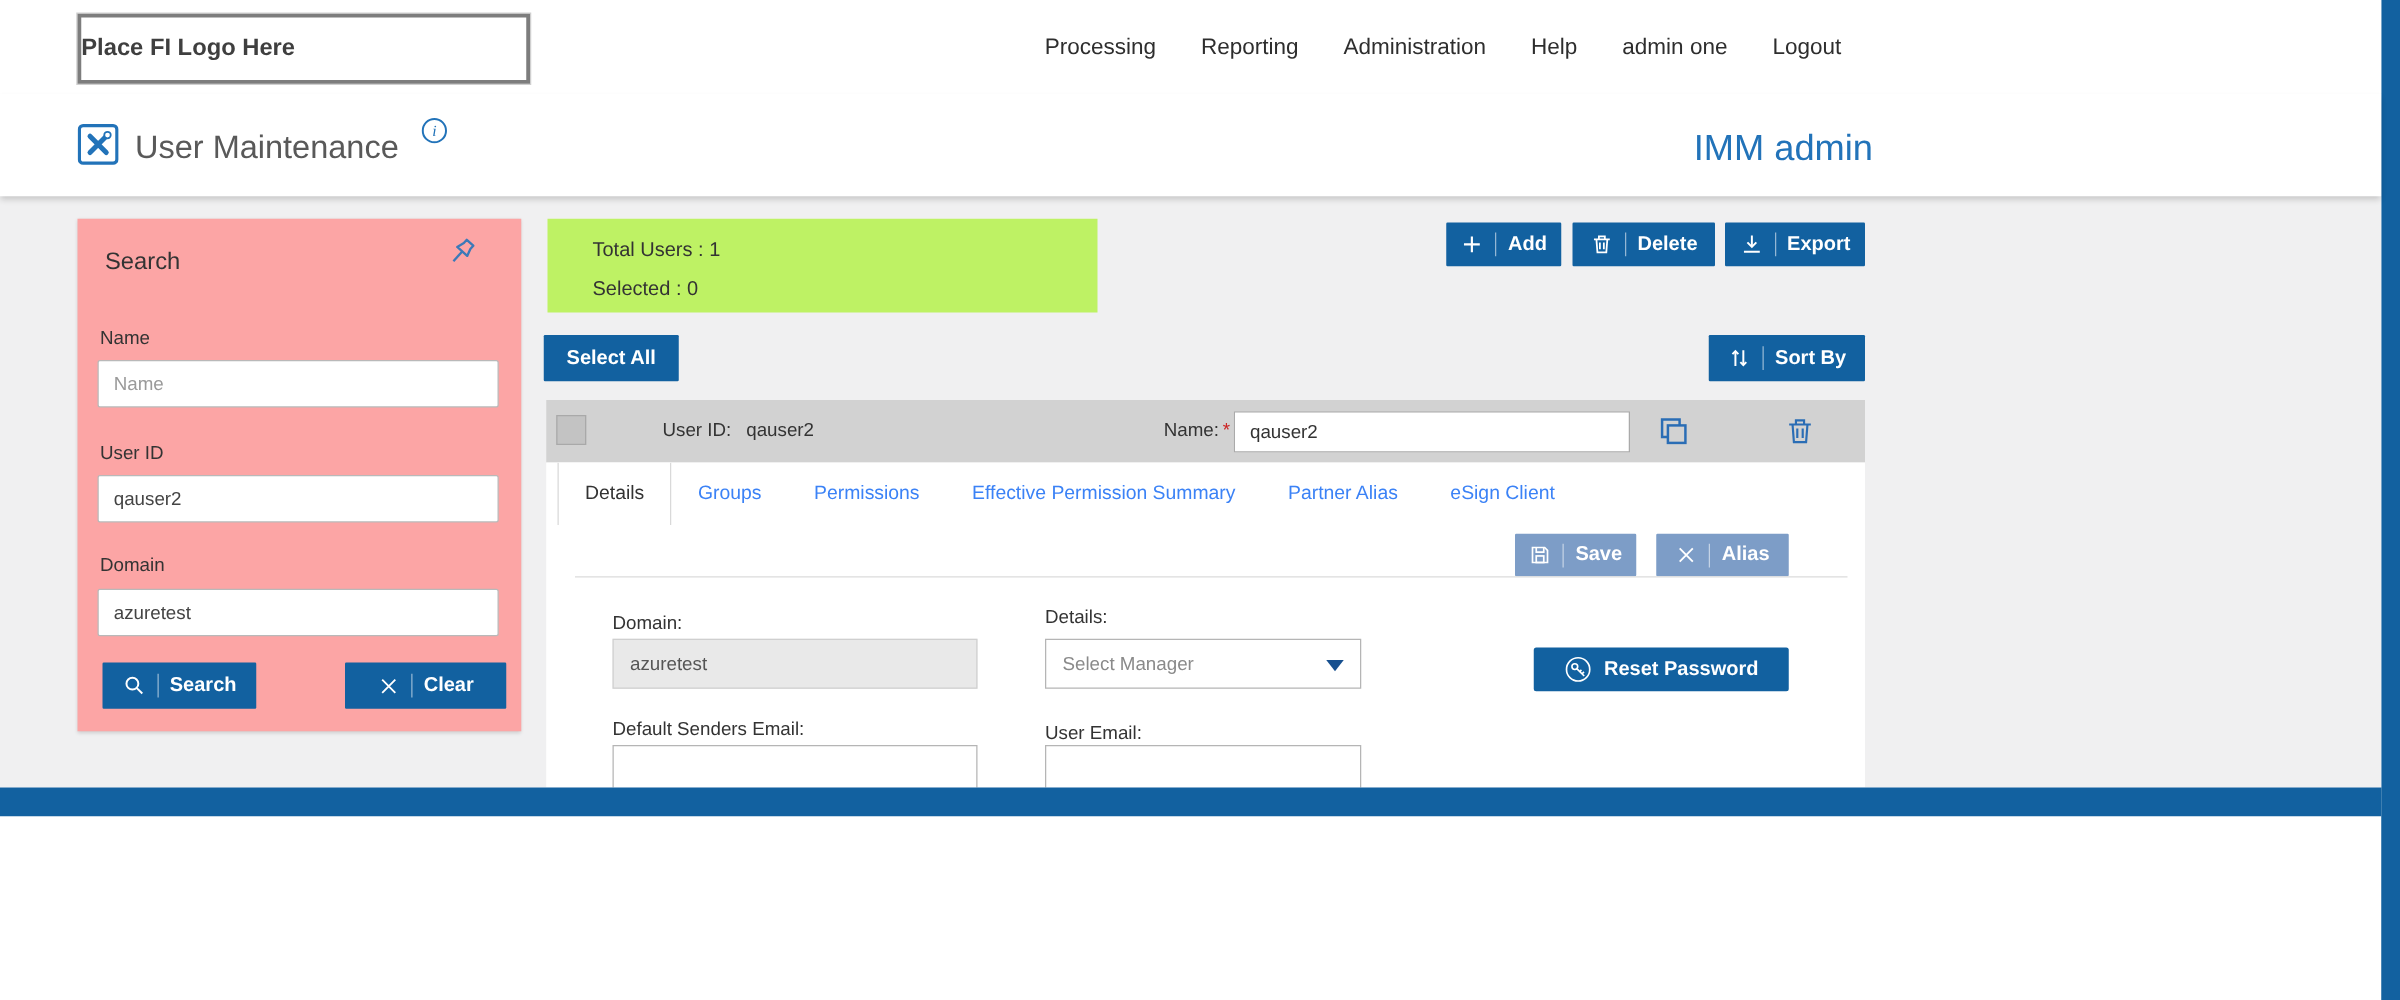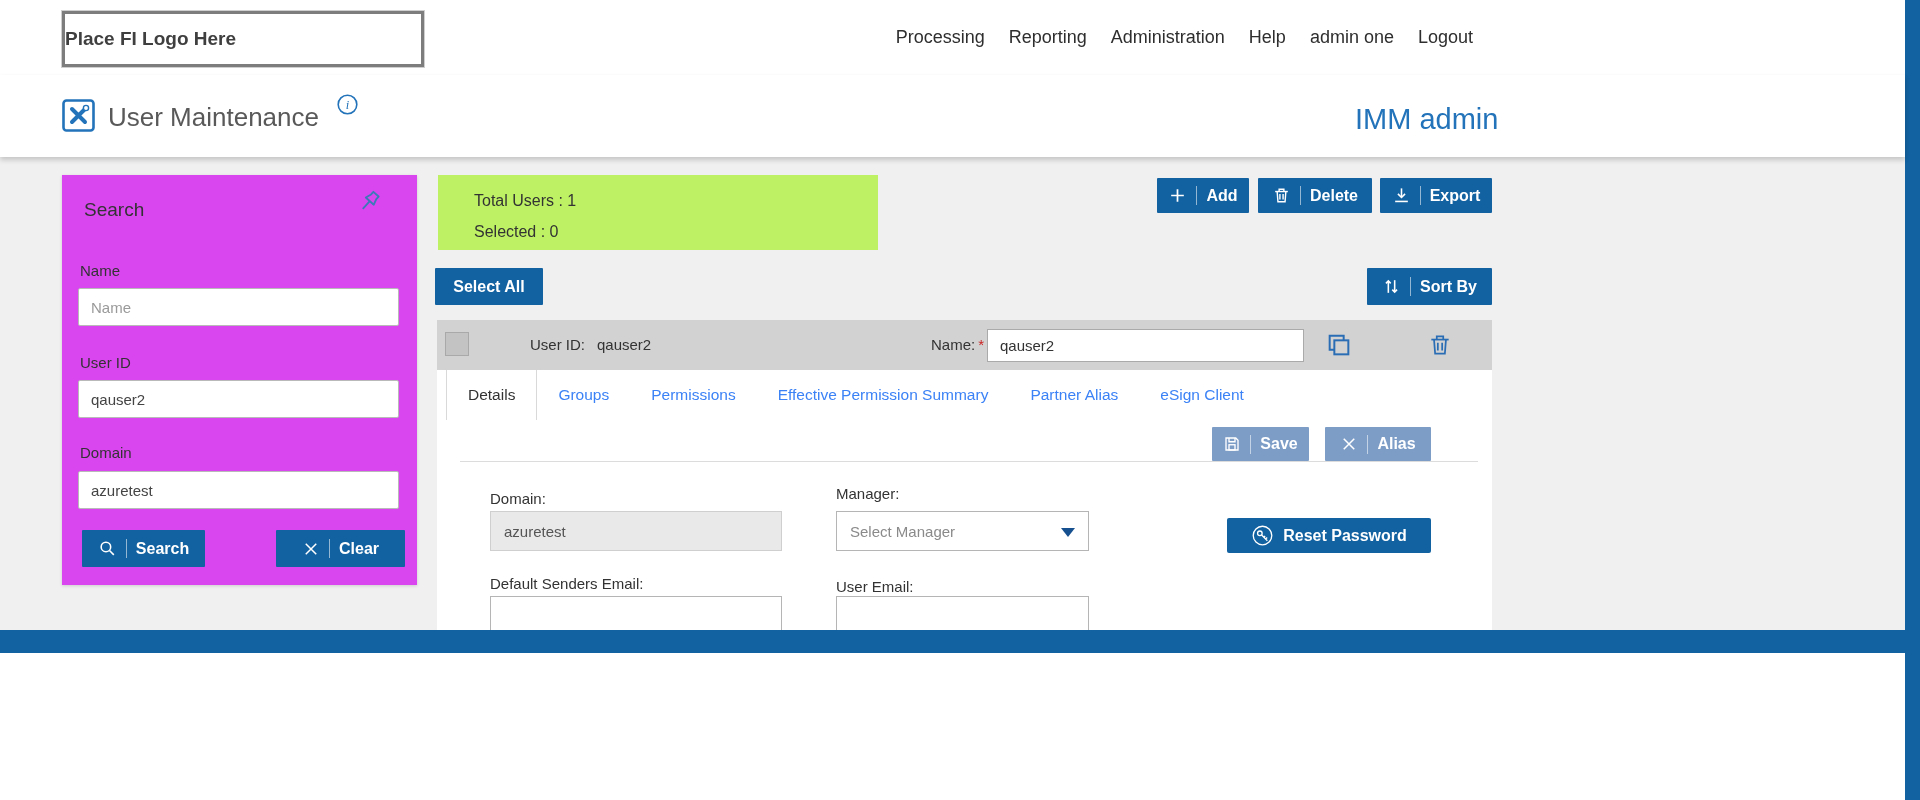--- a/index.html
+++ b/index.html
@@ -15,36 +15,36 @@
   .right-strip { position:absolute; right:0; top:0; width:15px; height:800px; background:#1261A0; }
 
   
   .top-header { position:absolute; top:0; left:0; width:1905px; height:75px; background:#fff; }
   .logo-box {
     position:absolute; left:62px; top:11px; width:362px; height:56px;
     border:3px solid #7d7d7d; box-shadow:0 0 0 1px #cfcfcf;
     display:flex; align-items:center; justify-content:flex-start;
     font-size:19px; font-weight:bold; color:#3f3f3f; background:#fff;
   }
-  .top-nav { position:absolute; top:0; right:432px; height:75px; display:flex; align-items:center; gap:24px; }
+  .top-nav { position:absolute; top:0; right:432px; height:75px; display:flex; align-items:center; gap:36px; }
   .top-nav .nav-item { font-size:18px; color:#2e2e2e; cursor:pointer; white-space:nowrap; }
 
   
   .title-bar { position:absolute; top:75px; left:0; width:1905px; height:82px; background:#fff;
                box-shadow:0 3px 5px rgba(0,0,0,0.18); z-index:3; }
   .app-icon { position:absolute; left:62px; top:24px; width:33px; height:33px; }
   .page-title { position:absolute; left:108px; top:27px; font-size:26px; color:#595959; }
   .info-icon { position:absolute; left:337px; top:19px; width:21px; height:21px; cursor:pointer; }
   .product-name { position:absolute; left:1355px; top:28px; font-size:29px; color:#2273B9; }
 
   
   .main-bg { position:absolute; top:157px; left:0; width:1905px; height:473px; background:#f0f0f1; }
 
   
-  .search-card { position:absolute; left:62px; top:175px; width:355px; height:410px; background:#d946ef;
+  .search-card { position:absolute; left:62px; top:175px; width:355px; height:410px; background:#fca5a5;
                  box-shadow:0 1px 3px rgba(0,0,0,0.15); }
   .search-title { position:absolute; left:22px; top:24px; font-size:19px; color:#333; }
   .pin-icon { position:absolute; right:34px; top:13px; width:28px; height:28px; cursor:pointer; }
   .fld-label { position:absolute; font-size:15px; color:#333; }
   .lbl-name   { left:18px; top:87px; }
   .lbl-userid { left:18px; top:179px; }
   .lbl-domain { left:18px; top:269px; }
   .inp { position:absolute; left:16px; width:321px; height:38px; border:1px solid #b9b9b9; border-radius:2px;
          padding:0 12px; font-size:15px; color:#444; background:#fff; font-family:"Liberation Sans",sans-serif; outline:none; }
   .inp::placeholder { color:#9a9a9a; }
@@ -311,21 +311,21 @@
     </span>
     <span class="vdiv"></span>
     <span>Alias</span>
   </button>
 
   <div class="form-divider"></div>
 
   <div class="form-label lbl-form-domain">Domain:</div>
   <input class="inp-form inp-form-domain" type="text" disabled="" value="azuretest" style="">
 
-  <div class="form-label lbl-manager">Manager:</div>
+  <div class="form-label lbl-manager">Details:</div>
   <div class="manager-select">
     <span>Select Manager</span>
     <span class="manager-caret"></span>
   </div>
 
   <button class="btn reset-btn">
     <span>
       <svg viewBox="0 0 26 26" width="23" height="23" fill="none" stroke="#fff" stroke-width="1.5">
         <circle cx="13" cy="13" r="10.5"></circle>
         <circle cx="10" cy="10.5" r="2.6"></circle>

